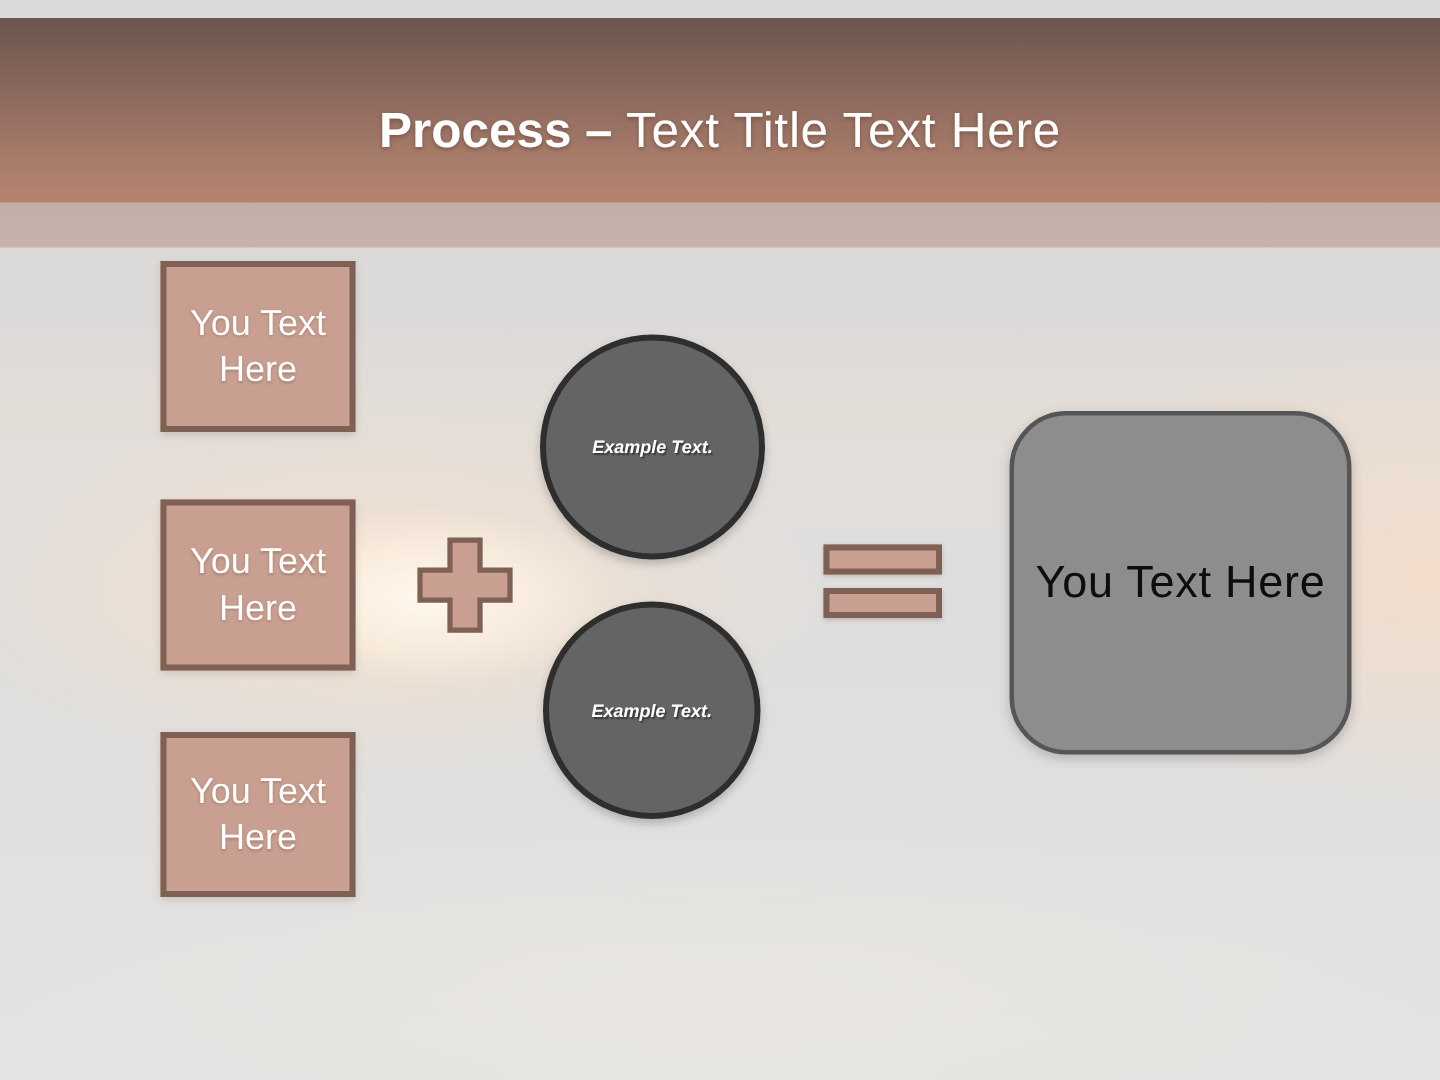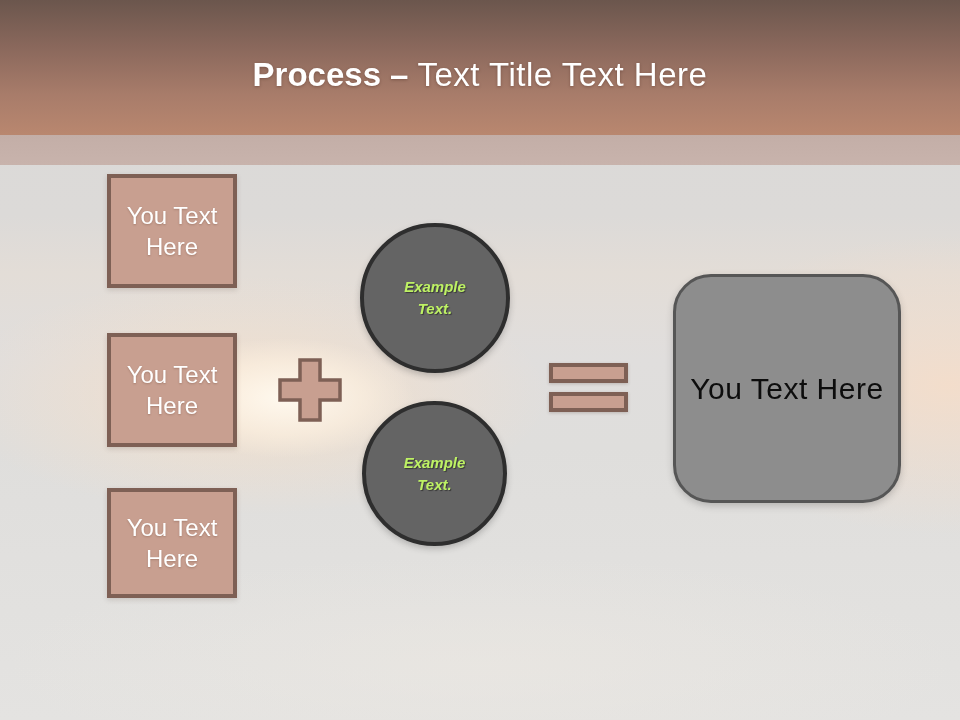--- a/index.html
+++ b/index.html
@@ -13,21 +13,21 @@
       radial-gradient(130px 60px at 285px 398px, rgba(255,250,240,0.95), rgba(255,244,228,0.55) 60%, rgba(255,244,228,0) 100%),
       radial-gradient(300px 120px at 250px 395px, rgba(250,224,198,0.75), rgba(250,224,198,0) 100%),
       radial-gradient(280px 150px at 950px 385px, rgba(246,221,200,0.85), rgba(246,221,200,0) 100%),
       radial-gradient(480px 110px at 480px 665px, rgba(236,232,226,0.6), rgba(236,232,226,0) 100%),
       linear-gradient(180deg, #dad9d8 0%, #dcdad8 30%, #e3ddd7 38%, #e0dedd 50%, #dfdedc 62%, #e4e3e1 100%);
     overflow: hidden;
   }
 
   
   .header {
-    position: absolute; left: 0; top: 0; width: 960px; height: 135px;
+    position: absolute; left: 0; top: 12px; width: 960px; height: 135px;
     background: linear-gradient(180deg, #6b564d 0%, #8a685c 35%, #a87c6a 70%, #b9876f 100%);
     display: flex; align-items: center; justify-content: center;
   }
   .title {
     display: flex; align-items: baseline; column-gap: 9px;
     color: #ffffff; font-size: 33px;
     text-shadow: 0 1px 3px rgba(60,30,20,0.35);
     padding-top: 14px;
   }
   .title .t-bold { font-weight: 700; }
@@ -62,22 +62,22 @@
     box-shadow: 0 1px 3px rgba(80,60,50,0.25);
   }
   .equals-bar.bar-top { top: 0; }
   .equals-bar.bar-bottom { top: 29px; }
 
   
   .circle {
     position: absolute; border-radius: 50%;
     background: #646464; border: 4px solid #2e2e2e;
     display: flex; align-items: center; justify-content: center; text-align: center;
-    color: #bef264; font-weight: 700; font-style: italic;
-    font-size: 15px; line-height: 22px;
+    color: #ffffff; font-weight: 700; font-style: italic;
+    font-size: 12px; line-height: 22px;
     text-shadow: 1px 1px 1px rgba(0,0,0,0.45);
     box-shadow: 0 3px 6px rgba(40,40,40,0.25);
   }
   .circle span { display: block; width: 84px; }
   .circle-1 { left: 360px; top: 223px; width: 150px; height: 150px; }
   .circle-2 { left: 362px; top: 401px; width: 145px; height: 145px; }
 
   
   .result-box {
     position: absolute; left: 673px; top: 274px; width: 228px; height: 229px;

